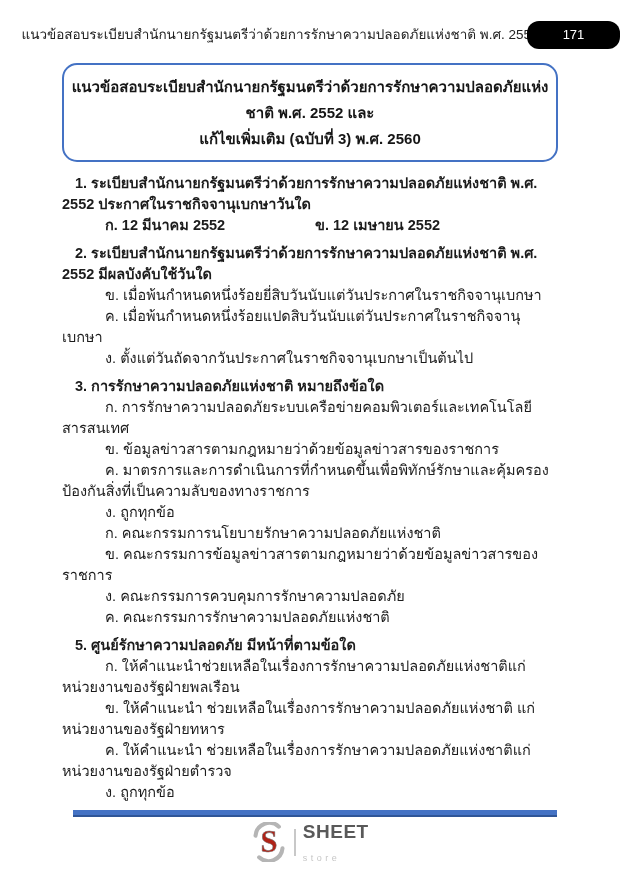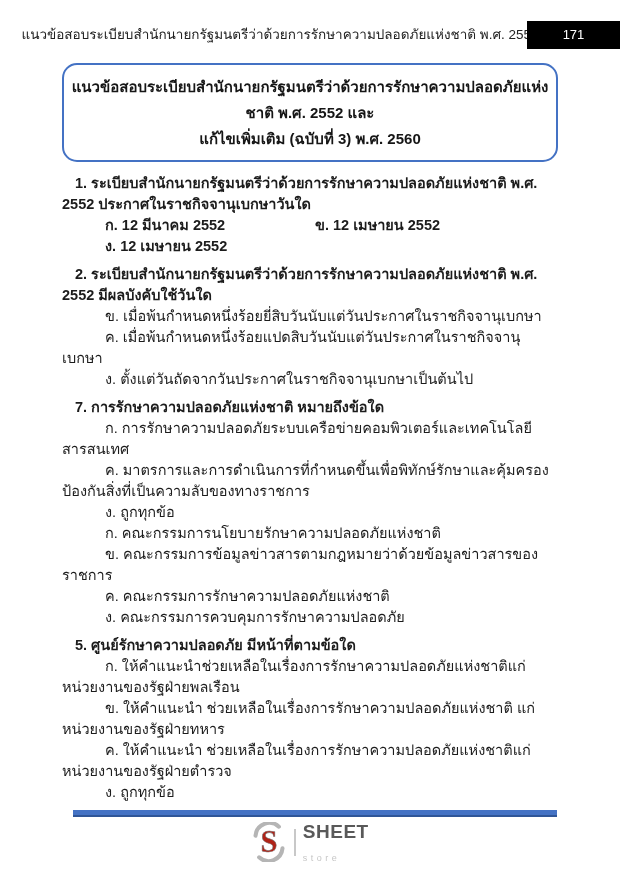--- a/index.html
+++ b/index.html
@@ -19,21 +19,21 @@
     text-align:center;
     font-size:13.5px;
     line-height:30px;
     color:#222;
     padding-right:60px;
   }
   .page-badge {
     position:absolute; right:0; top:1px;
     width:93px; height:28px;
     background:#000000; color:#ffffff;
-    font-size:13px; line-height:28px; text-align:center;
+    font-size:13px; line-height:28px; text-align:center;border-radius:12px;
   }
 
   
   .title-box {
     margin:13px 62px 0 62px;
     border:2.5px solid #4472C4;
     border-radius:15px;
     padding:9px 6px 8px 6px;
     text-align:center;
     font-weight:bold;
@@ -115,45 +115,45 @@
     <span style="display:block">แนวข้อสอบระเบียบสำนักนายกรัฐมนตรีว่าด้วยการรักษาความปลอดภัยแห่งชาติ พ.ศ. 2552 และ</span>
     <span style="display:block">แก้ไขเพิ่มเติม (ฉบับที่ 3) พ.ศ. 2560</span>
   </div>
 
   <div class="body">
       <section class="question">
         <p class="q-head">1. ระเบียบสำนักนายกรัฐมนตรีว่าด้วยการรักษาความปลอดภัยแห่งชาติ พ.ศ. 2552  ประกาศในราชกิจจานุเบกษาวันใด</p>
         <div class="choices two-col">
           <p class="choice">ก. 12 มีนาคม 2552</p>
           <p class="choice">ข. 12 เมษายน 2552</p>
-          <p class="choice">ง. 12 เมษายน 2552</p>
         </div>
       </section>
       <section class="question">
         <p class="q-head">2. ระเบียบสำนักนายกรัฐมนตรีว่าด้วยการรักษาความปลอดภัยแห่งชาติ พ.ศ. 2552  มีผลบังคับใช้วันใด</p>
         <div class="choices">
           <p class="choice">ข. เมื่อพ้นกำหนดหนึ่งร้อยยี่สิบวันนับแต่วันประกาศในราชกิจจานุเบกษา</p>
           <p class="choice">ค. เมื่อพ้นกำหนดหนึ่งร้อยแปดสิบวันนับแต่วันประกาศในราชกิจจานุเบกษา</p>
           <p class="choice">ง. ตั้งแต่วันถัดจากวันประกาศในราชกิจจานุเบกษาเป็นต้นไป</p>
         </div>
       </section>
       <section class="question">
-        <p class="q-head">7. การรักษาความปลอดภัยแห่งชาติ หมายถึงข้อใด</p>
+        <p class="q-head">3. การรักษาความปลอดภัยแห่งชาติ หมายถึงข้อใด</p>
         <div class="choices">
           <p class="choice">ก. การรักษาความปลอดภัยระบบเครือข่ายคอมพิวเตอร์และเทคโนโลยีสารสนเทศ</p>
+          <p class="choice">ข. ข้อมูลข่าวสารตามกฎหมายว่าด้วยข้อมูลข่าวสารของราชการ</p>
           <p class="choice">ค. มาตรการและการดำเนินการที่กำหนดขึ้นเพื่อพิทักษ์รักษาและคุ้มครองป้องกันสิ่งที่เป็นความลับของทางราชการ</p>
           <p class="choice">ง. ถูกทุกข้อ</p>
         </div>
       </section>
       <section class="question">
         <div class="choices">
           <p class="choice">ก. คณะกรรมการนโยบายรักษาความปลอดภัยแห่งชาติ</p>
           <p class="choice">ข. คณะกรรมการข้อมูลข่าวสารตามกฎหมายว่าด้วยข้อมูลข่าวสารของราชการ</p>
+          <p class="choice">ง. คณะกรรมการควบคุมการรักษาความปลอดภัย</p>
           <p class="choice">ค. คณะกรรมการรักษาความปลอดภัยแห่งชาติ</p>
-          <p class="choice">ง. คณะกรรมการควบคุมการรักษาความปลอดภัย</p>
         </div>
       </section>
       <section class="question">
         <p class="q-head">5. ศูนย์รักษาความปลอดภัย มีหน้าที่ตามข้อใด</p>
         <div class="choices">
           <p class="choice">ก. ให้คำแนะนำช่วยเหลือในเรื่องการรักษาความปลอดภัยแห่งชาติแก่หน่วยงานของรัฐฝ่ายพลเรือน</p>
           <p class="choice">ข. ให้คำแนะนำ ช่วยเหลือในเรื่องการรักษาความปลอดภัยแห่งชาติ แก่หน่วยงานของรัฐฝ่ายทหาร</p>
           <p class="choice">ค. ให้คำแนะนำ ช่วยเหลือในเรื่องการรักษาความปลอดภัยแห่งชาติแก่หน่วยงานของรัฐฝ่ายตำรวจ</p>
           <p class="choice">ง. ถูกทุกข้อ</p>
         </div>

